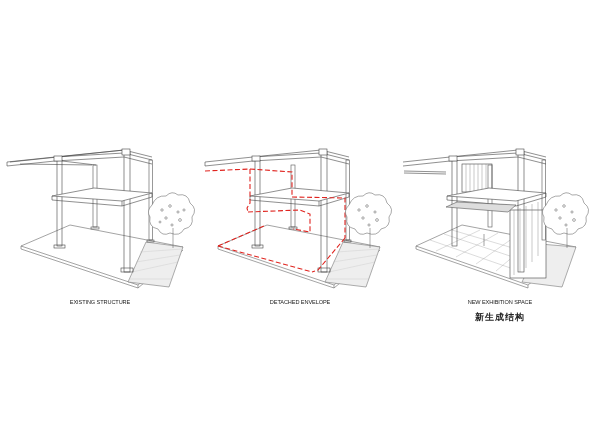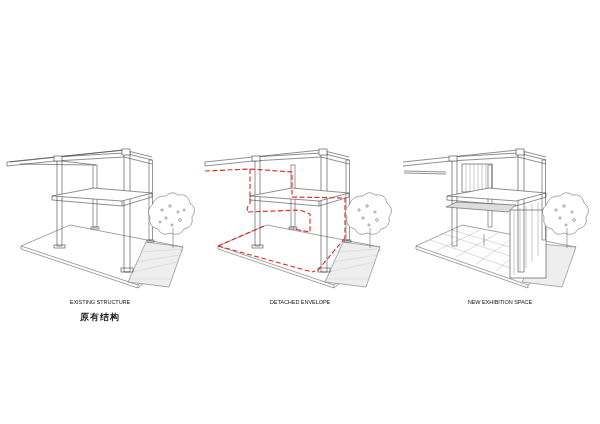--- a/index.html
+++ b/index.html
@@ -63,21 +63,20 @@
         <circle cx="178" cy="212" r="1.1"></circle>
       <circle cx="166" cy="218" r="1.2"></circle>
         <circle cx="180" cy="220" r="1.4"></circle>
         <circle cx="172" cy="225" r="1.1"></circle>
       <circle cx="184" cy="210" r="1.1"></circle>
         <circle cx="160" cy="222" r="1.0"></circle>
       <line x1="173" y1="228" x2="173" y2="248"></line>
     </g>
   </svg>
   <div class="caption-en">EXISTING STRUCTURE</div>
-  <div class="caption-zh">原有结构</div>
 </div>
 
 <div class="panel" style="left:200px;">
   <svg width="200" height="300" viewBox="0 0 200 300">
     <g fill="none" stroke="#444" stroke-width="0.6">
       <polygon points="18,246 134,285 180,247 67,225" fill="#fff" stroke="#666"></polygon>
       <polyline points="18,246 18,249 134,288 134,285" stroke="#666"></polyline>
       <line x1="134" y1="288" x2="180" y2="250" stroke="#666"></line>
       <polygon points="143,242 180,247 166,287 125,282" fill="#eee" stroke="#777"></polygon>
       <g stroke="#bbb" stroke-width="0.3">
@@ -188,13 +187,14 @@
       <circle cx="156" cy="210" r="1.2"></circle>
         <circle cx="164" cy="206" r="1.3"></circle>
         <circle cx="172" cy="212" r="1.1"></circle>
       <circle cx="160" cy="218" r="1.2"></circle>
         <circle cx="174" cy="220" r="1.4"></circle>
         <circle cx="166" cy="225" r="1.1"></circle>
       <line x1="167" y1="228" x2="167" y2="248"></line>
     </g>
   </svg>
   <div class="caption-en">NEW EXHIBITION SPACE</div>
+  <div class="caption-zh">新生成结构</div>
 </div>
 
 </body></html>

